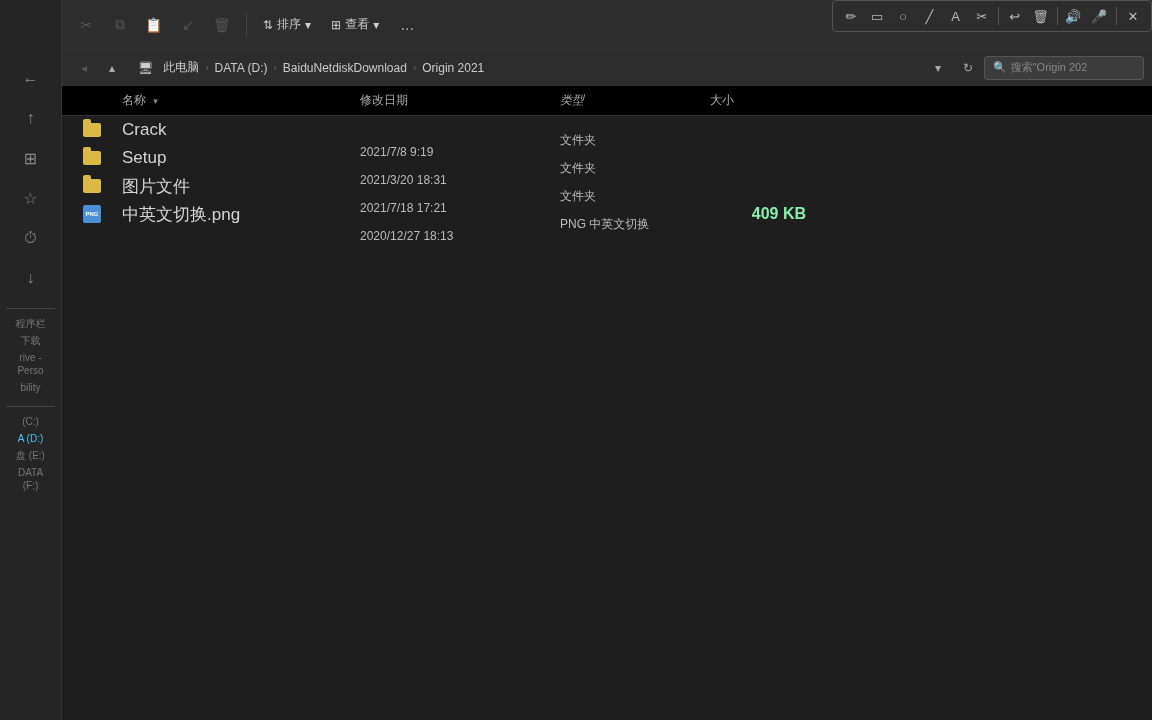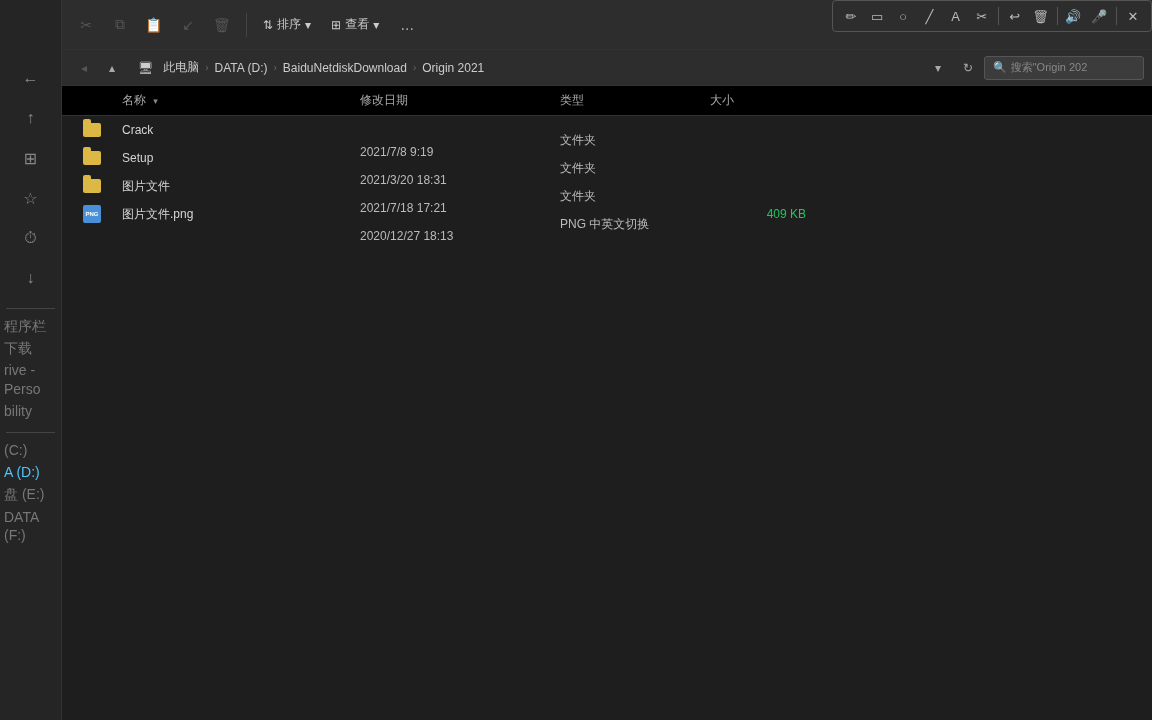--- a/index.html
+++ b/index.html
@@ -37,24 +37,25 @@
       cursor: pointer;
       border-radius: 4px;
     }
     .sidebar-divider {
       width: 80%;
       height: 1px;
       background: #444;
       margin: 8px 0;
     }
     .sidebar-text {
-      font-size: 14px;
+      font-size: 10px;
       color: #777;
+      text-align: center;
       margin-bottom: 4px;
-      padding: 0 4px;
+      padding: 0 13px;
       line-height: 1.3;
       width: 100%;
     }
 
     
     .main {
       flex: 1;
       display: flex;
       flex-direction: column;
       overflow: hidden;
@@ -185,21 +186,21 @@
       height: 30px;
       background: #000000;
       display: flex;
       align-items: center;
       border-bottom: 1px solid #333;
       font-size: 12px;
       color: #aaa;
     }
     .col-name { width: 290px; padding-left: 60px; cursor: pointer; }
     .col-date { width: 200px; padding-left: 8px; cursor: pointer; font-family: Liberation Mono, monospace; }
-    .col-type { width: 150px; padding-left: 8px; cursor: pointer; }
+    .col-type { width: 150px; padding-left: 8px; cursor: pointer; font-style: italic; }
     .col-size { width: 120px; padding-left: 8px; cursor: pointer; }
     .col-sort-indicator { color: #888; font-size: 9px; margin-left: 4px; }
 
     
     .file-list {
       flex: 1;
       background: #1e1e1e;
       overflow-y: auto;
     }
     .file-row {
@@ -240,21 +241,21 @@
       position: relative;
       display: flex;
       align-items: center;
       justify-content: center;
       font-size: 6px;
       color: white;
       font-weight: bold;
     }
     .file-name {
       width: 230px;
-      font-size: 12px;
+      font-size: 17px;
       color: #d4d4d4;
       white-space: nowrap;
       overflow: hidden;
       text-overflow: ellipsis;
     }
     .file-date {
       width: 200px;
       padding-left: 8px;
       font-size: 12px;
       color: #bbb;
@@ -265,25 +266,26 @@
       width: 150px;
       padding-left: 8px;
       font-size: 12px;
       color: #bbb;
       white-space: nowrap;
       margin-top: 21px;
     }
     .file-size {
       width: 120px;
       padding-left: 8px;
-      font-size: 12px;
-      color: #22c55e;
+      font-size: 16px;
+      color: #86efac;
       white-space: nowrap;
       text-align: right;
       padding-right: 16px;
+      font-weight: bold;
     }
 
     
     .annotation-toolbar {
       position: fixed;
       top: 0;
       right: 0;
       width: 320px;
       height: 32px;
       background: #2d2d2d;
@@ -461,20 +463,20 @@
         </div>
         <div class="file-name">图片文件</div>
         <div class="file-date">2021/7/18 17:21</div>
         <div class="file-type">文件夹</div>
         <div class="file-size"></div>
       </div>
       <div class="file-row">
         <div class="file-icon">
           <div class="png-icon">PNG</div>
         </div>
-        <div class="file-name">图片文件.png</div>
+        <div class="file-name">中英文切换.png</div>
         <div class="file-date">2020/12/27 18:13</div>
         <div class="file-type">PNG 中英文切换</div>
         <div class="file-size">409 KB</div>
       </div>
     </div>
 
 </div>
 
 </body></html>

